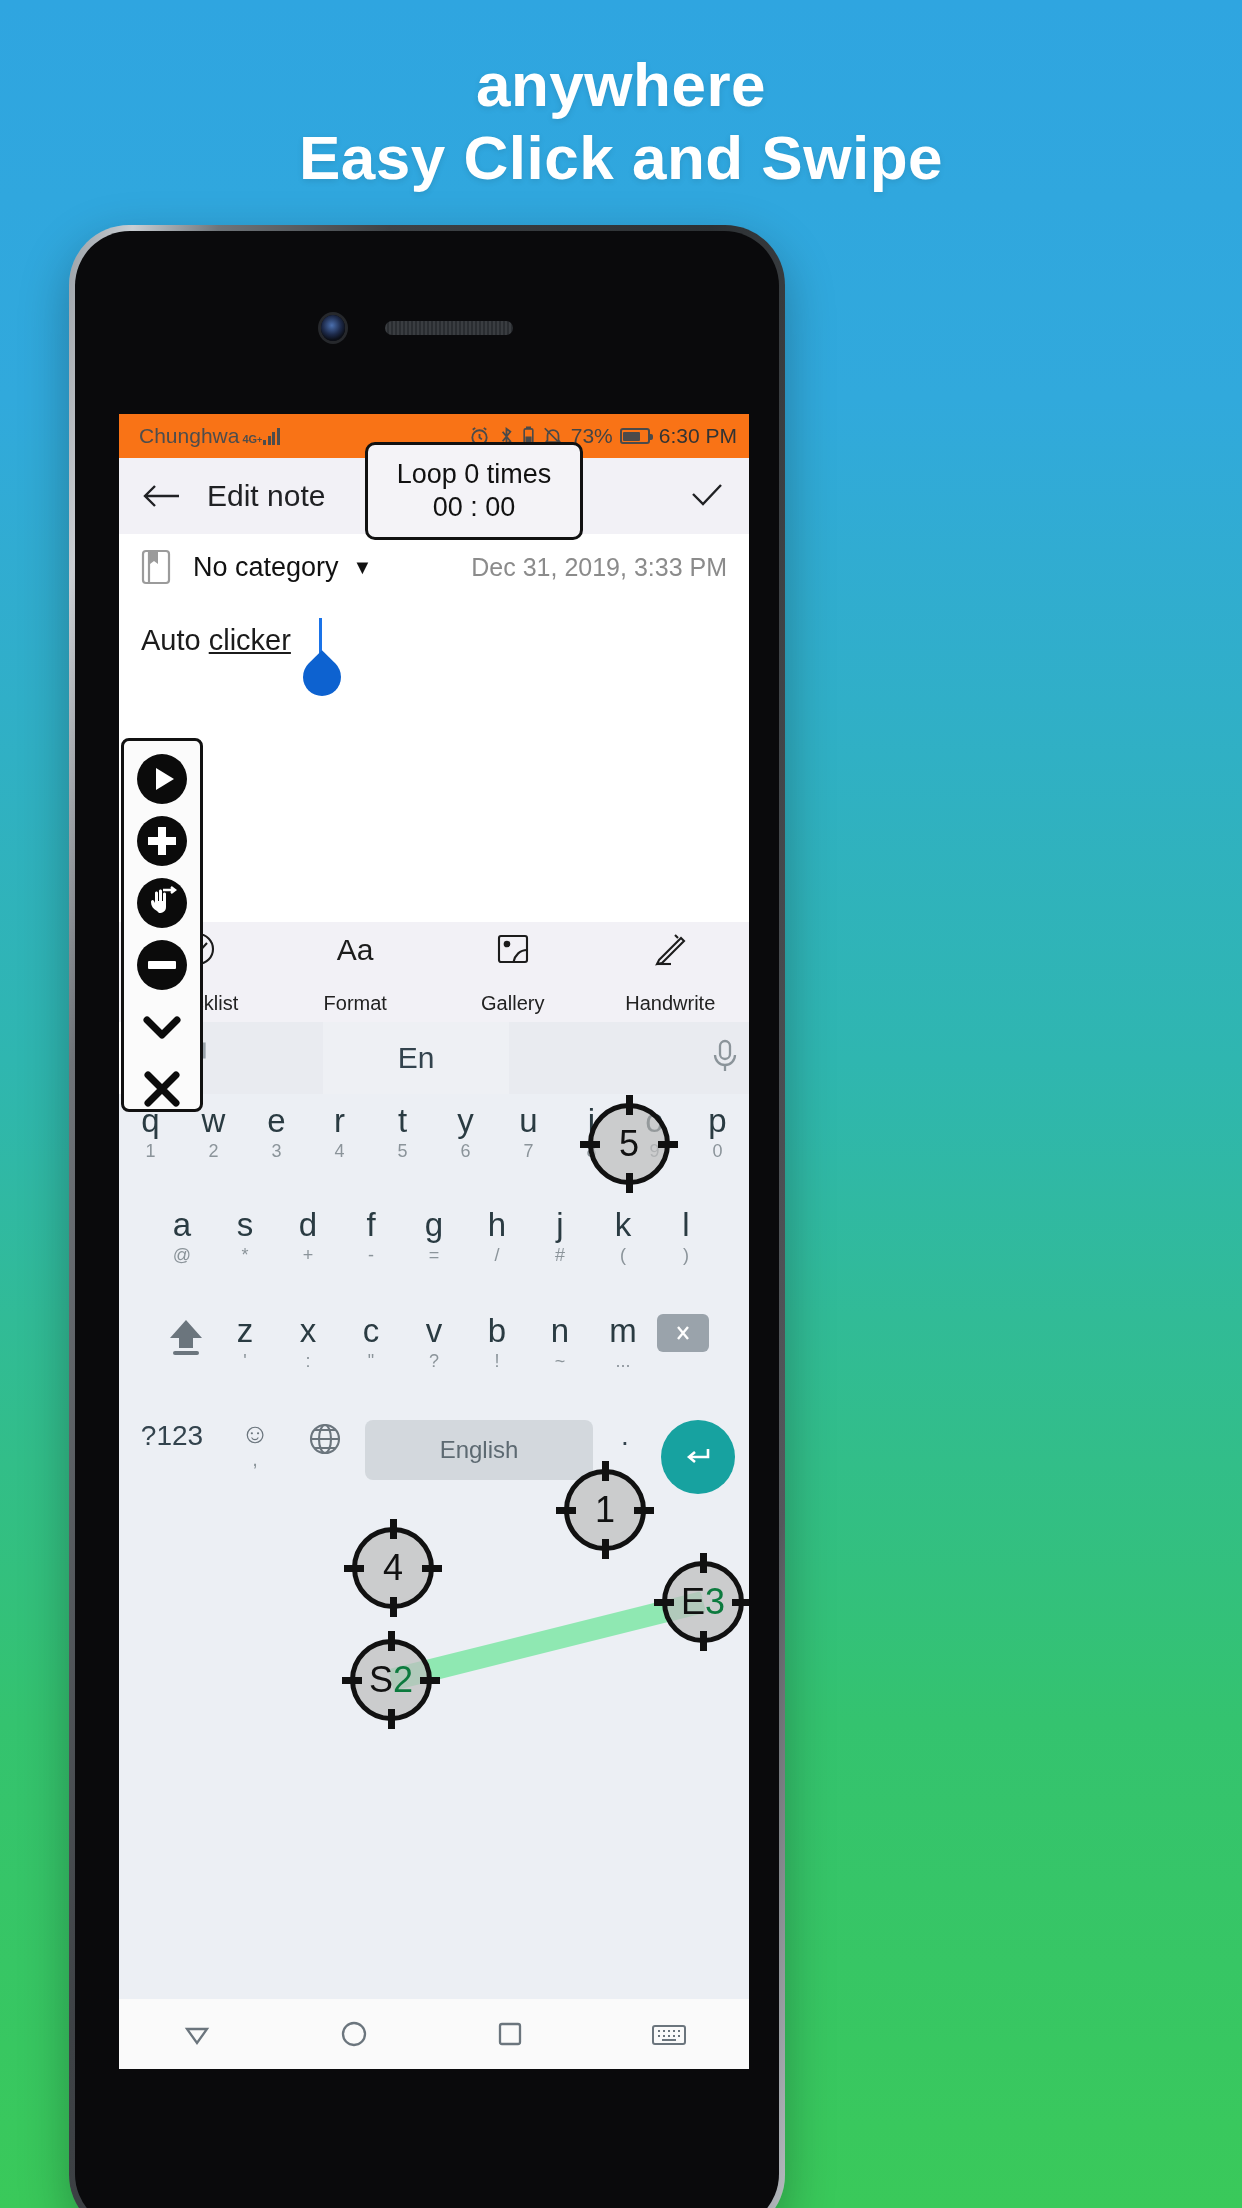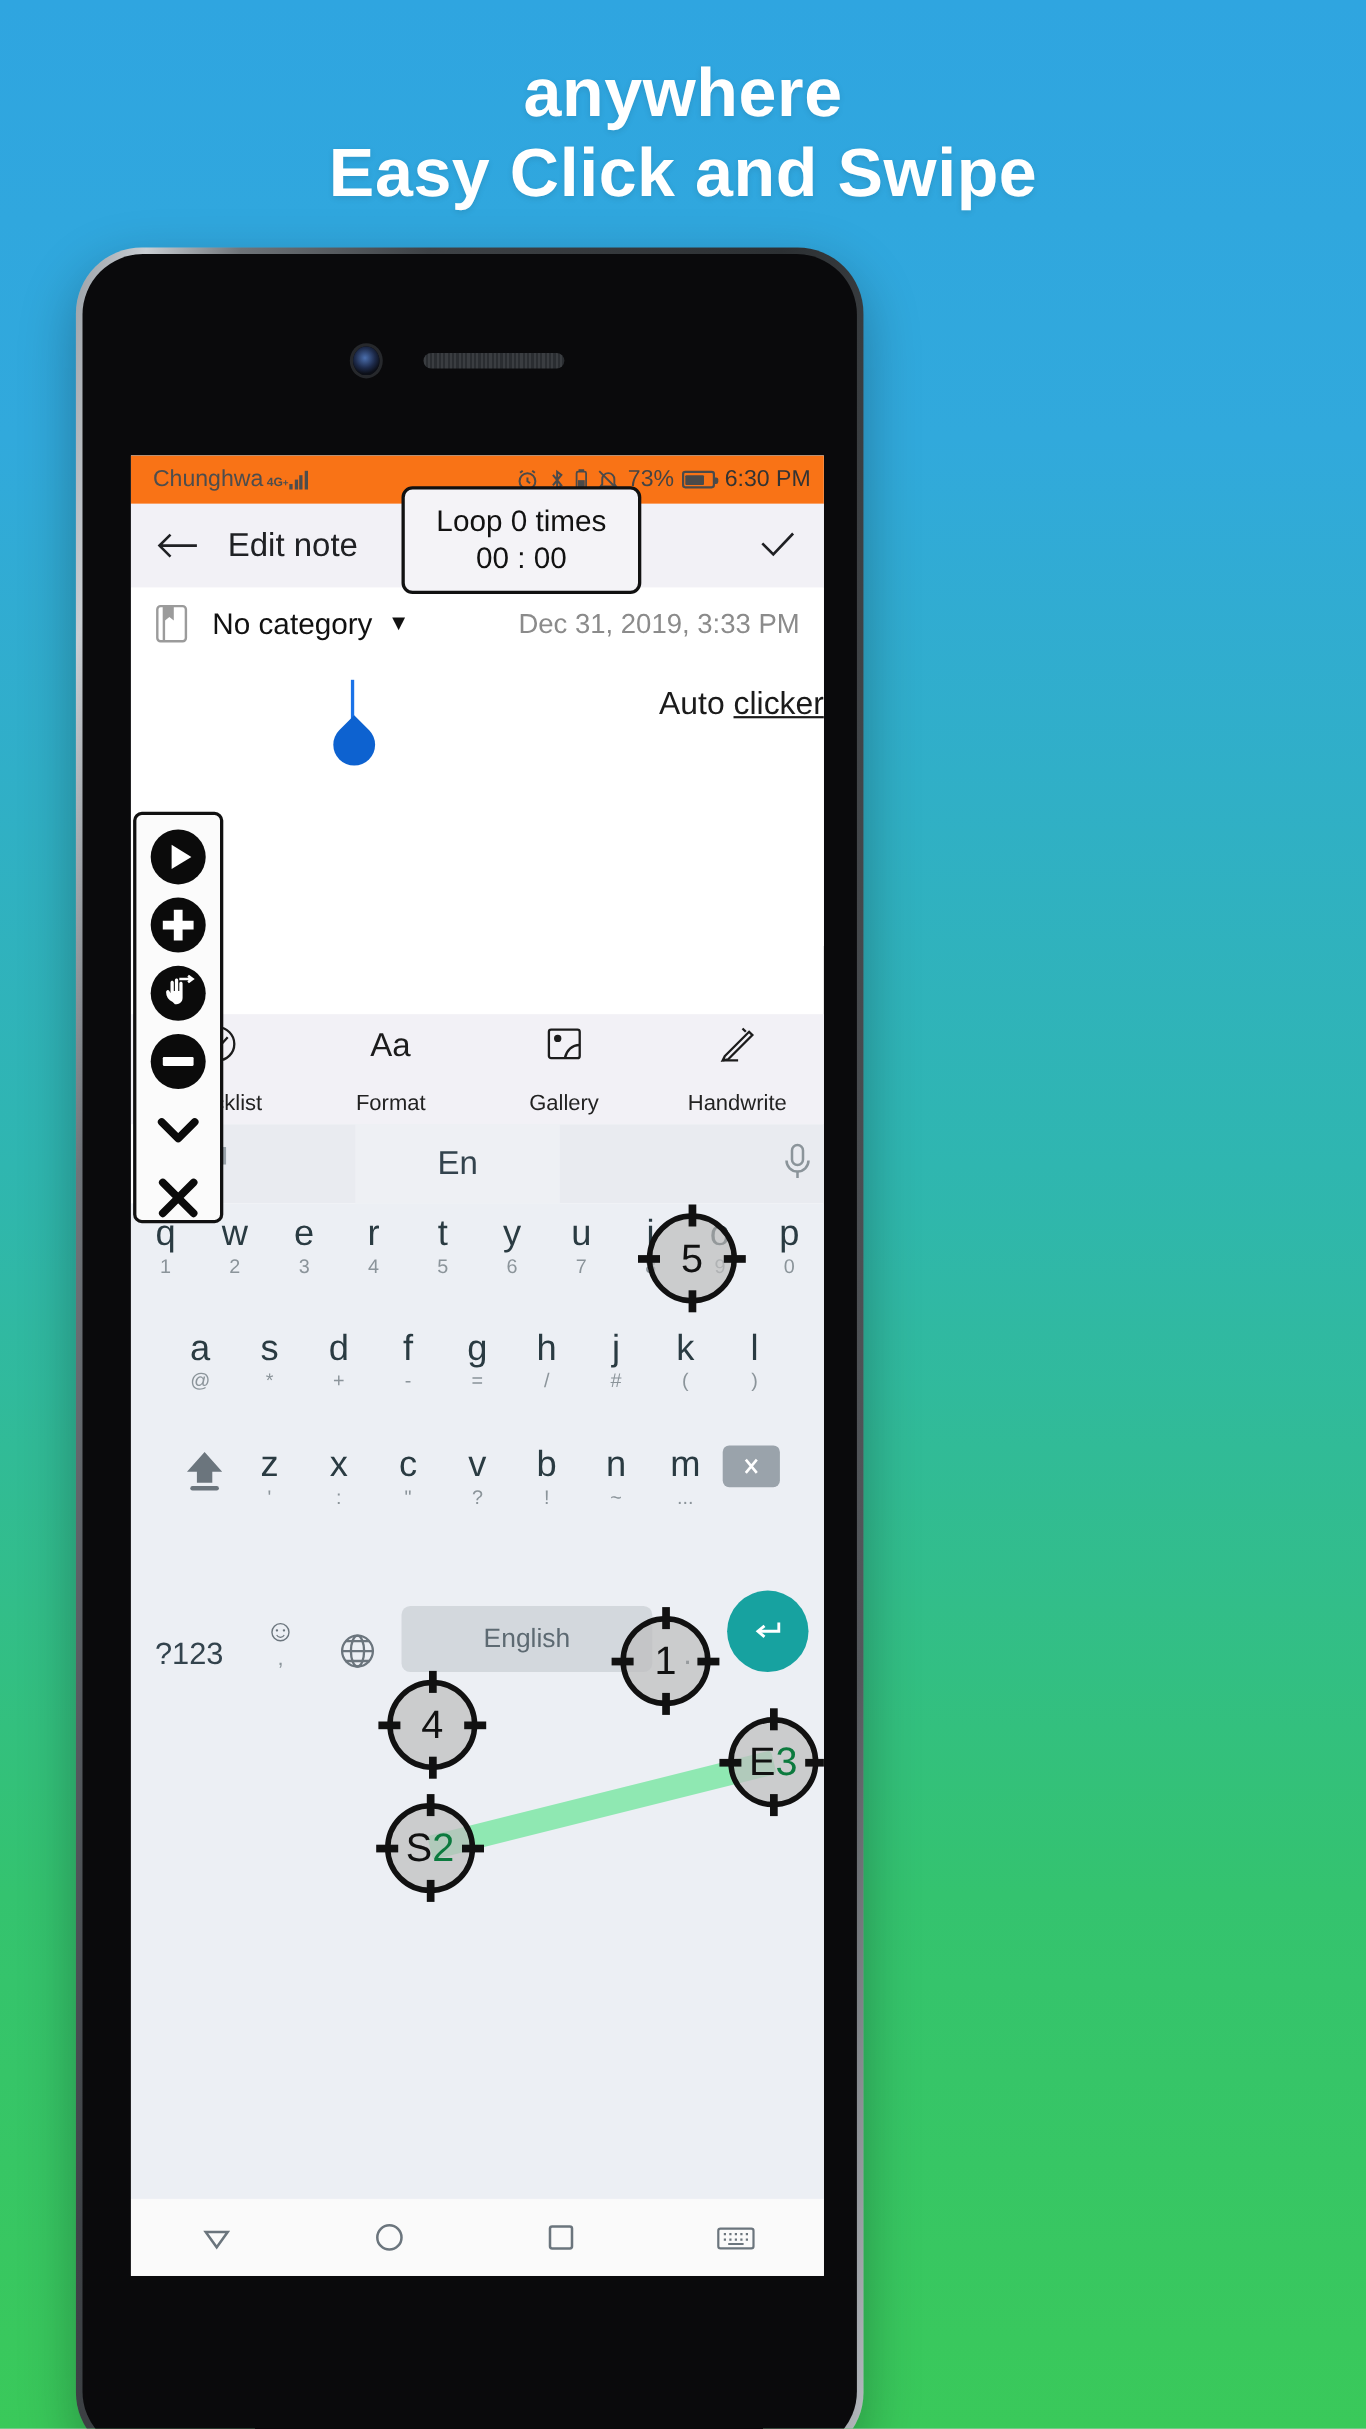--- a/index.html
+++ b/index.html
@@ -108,21 +108,21 @@
   .catrow {
     height: 66px; background:#fff;
     display:flex; align-items:center; padding: 0 22px;
   }
   .catrow .catname { font-size: 27px; color:#111; margin-left: 22px; }
   .catrow .caret { margin-left: 14px; font-size:20px; color:#111; }
   .catrow .date { margin-left:auto; font-size:25px; color:#8b8b8b; }
 
   
   .notebody { background:#fff; height: 260px; position:relative; padding: 24px 0 0 22px;}
-  .notetext { font-size: 29px; color:#1b1b1b;text-align:right; }
+  .notetext { font-size: 29px; color:#1b1b1b; }
   .notetext .u { text-decoration: underline; }
   .caret-line { position:absolute; left:200px; top:18px; width:3px; height:42px; background:#1a73e8; }
   .caret-drop {
     position:absolute; left:184px; top:58px; width:38px; height:38px;
     background:#0d62d0; border-radius: 0 50% 50% 50%;
     transform: rotate(45deg);
   }
 
   
   .toolbar {
@@ -474,21 +474,21 @@
                 </div>
               </div>
             <div style="width:56px;display:flex;align-items:center;justify-content:center;">
               <span class="delkey">
                 <svg width="26" height="22" viewBox="0 0 26 22" fill="none" stroke="#fff" stroke-width="2.4">
                     <path d="M8 5l10 12M18 5L8 17"></path>
                   </svg>
               </span>
             </div>
           </div>
-          <div class="krow r4" style="align-items:flex-end;gap:0;">
+          <div class="krow r4" style="align-items:flex-start;gap:0;">
             <div style="width:96px;text-align:center;font-size:28px;color:#33434d;">?123</div>
             <div style="width:70px;text-align:center;">
               <span style="font-size:28px;color:#6b757d;display:block;line-height:1;">☺</span>
               <span style="font-size:20px;color:#8b949a;display:block;">,</span>
             </div>
             <div style="width:70px;display:flex;justify-content:center;">
               <svg width="38" height="38" viewBox="0 0 38 38" fill="none" stroke="#6b757d" stroke-width="2.1">
                   <circle cx="19" cy="19" r="14"></circle>
                   <ellipse cx="19" cy="19" rx="6" ry="14"></ellipse>
                   <path d="M5 19h28M8 10h22M8 28h22"></path>

